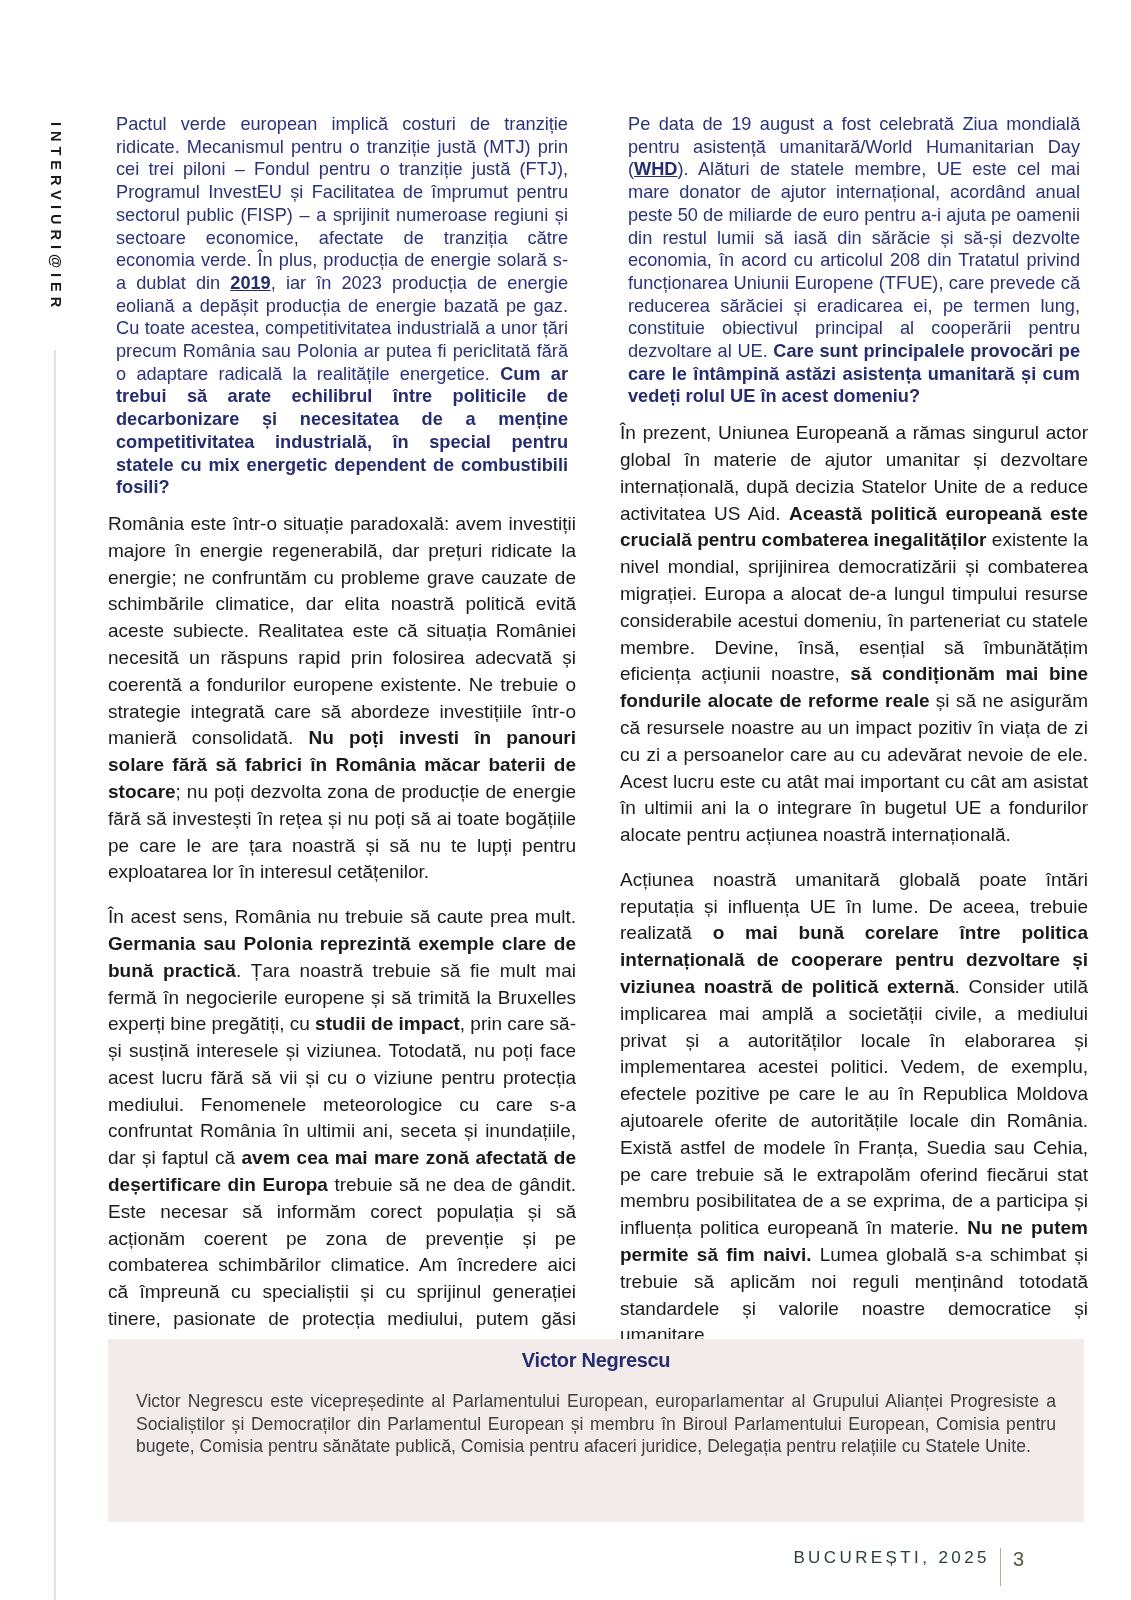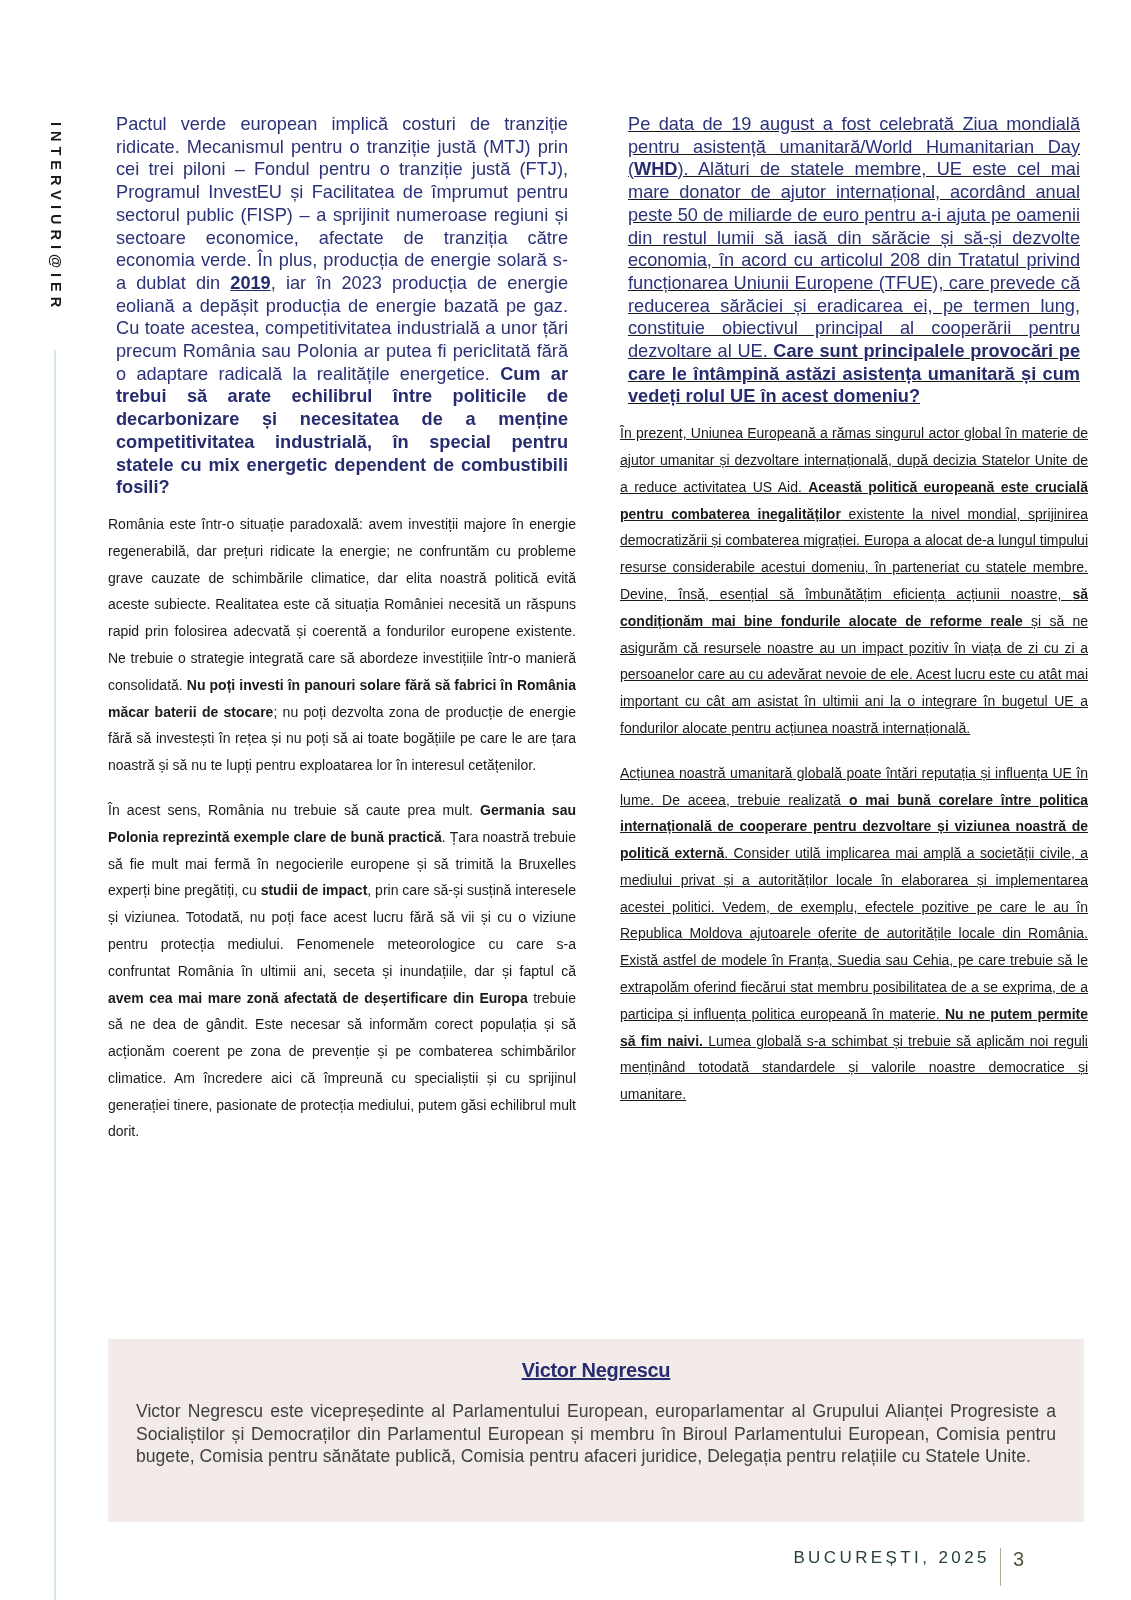--- a/index.html
+++ b/index.html
@@ -5,30 +5,30 @@
   html, body { margin: 0; padding: 0; background: #ffffff; }
   body { width: 1131px; height: 1600px; position: relative; overflow: hidden;
          font-family: "Liberation Sans", sans-serif; color: #1a1a1a; }
   .side-label { position: absolute; left: 44px; top: 122px; width: 20px;
     writing-mode: vertical-rl; font-weight: bold; font-size: 14.5px; letter-spacing: 5px;
     color: #1a1a1a; }
   .side-rule { position: absolute; left: 54px; top: 350px; width: 2px; height: 1250px;
     background: #d6e6ee; }
   .col { position: absolute; top: 105px; width: 468px; }
   .col.left { left: 108px; }
-  .col.right { left: 620px; text-decoration: underline; }
+  .col.right { left: 620px; }
   .q { color: #2b3277; font-size: 18.2px; line-height: 22.7px; text-align: justify; margin: 8px; }
   .q b { color: #262c6e; }
-  .a { color: #1a1a1a; font-size: 14px; line-height: 26.8px; text-align: justify; margin: 12px 0 0 0; }
+  .a { color: #1a1a1a; font-size: 19px; line-height: 26.8px; text-align: justify; margin: 12px 0 0 0; }
   .a.gap { margin-top: 18px; }
   .link { font-weight: bold; text-decoration: underline; color: #262c6e; }
   .bio { position: absolute; left: 108px; top: 1339px; width: 976px; height: 183px;
     background: #f2ebea; }
   .bio-name { text-align: center; font-weight: bold; font-size: 20px; color: #262c6e;
-    margin-top: 20px; letter-spacing: -0.3px; text-decoration: underline; }
+    margin-top: 10px; letter-spacing: -0.3px; }
   .bio-text { margin: 18px 28px 0 28px; font-size: 17.6px; line-height: 22.6px;
     text-align: justify; color: #404040; }
   .footer { position: absolute; right: 107px; top: 1548px; display: flex; }
   .footer-place { font-size: 17px; letter-spacing: 3.4px; color: #26403c; }
   .footer-sep { width: 1px; height: 38px; background: #b5ab90; margin: 0 12px 0 10px; }
   .footer-page { font-size: 20px; color: #4b5a3c; }
 </style>
 </head>
 <body>
 

